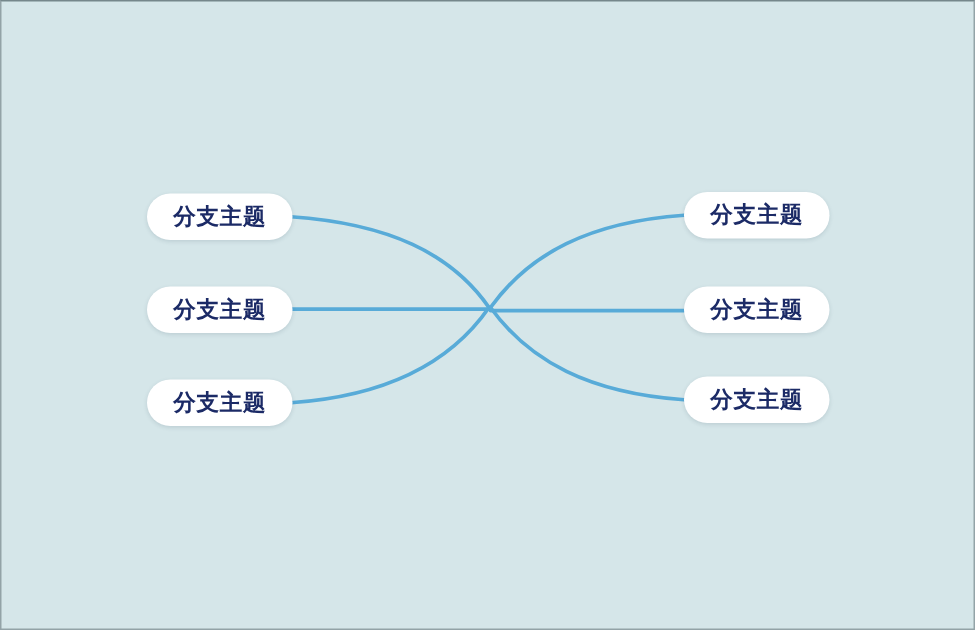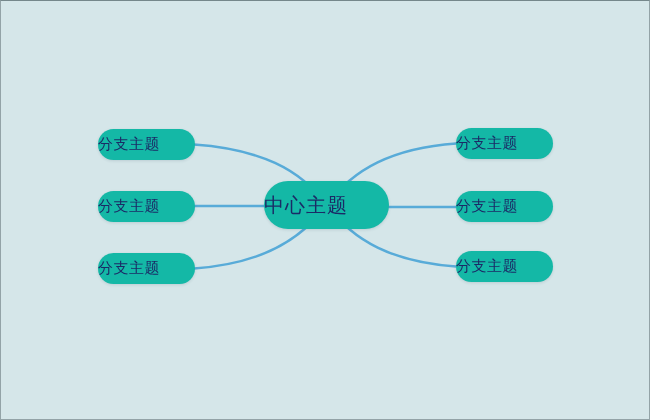--- a/index.html
+++ b/index.html
@@ -18,25 +18,26 @@
   }
   .links {
     position: absolute;
     left: 0;
     top: 0;
     z-index: 1;
   }
   .node {
     position: absolute;
     z-index: 2;
-    background: #14b8a6;
+    background: #ffffff;
     border-radius: 999px;
     display: flex;
     align-items: center;
-    font-weight: normal;
+    justify-content: center;
+    font-weight: bold;
     color: #1b2a66;
     box-shadow: 0 1px 3px rgba(40, 70, 85, 0.15);
     cursor: default;
     white-space: nowrap;
   }
   .node-central {
     left: 263px;
     top: 180px;
     width: 125px;
     height: 48px;
@@ -65,23 +66,20 @@
     <g fill="none" stroke-width="2.5" stroke-linecap="round">
       <path d="M 193 143.5 C 258 148, 300 168, 325 204" stroke="#58abd8"></path>
       <path d="M 193 205 L 325 205" stroke="#58abd8"></path>
       <path d="M 193 267.5 C 258 263, 300 240, 325 204" stroke="#58abd8"></path>
       <path d="M 455 142.5 C 392 147, 352 168, 326 204" stroke="#58abd8"></path>
       <path d="M 455 206 L 326 206" stroke="#58abd8"></path>
       <path d="M 455 265.5 C 392 261, 352 240, 326 204" stroke="#58abd8"></path>
     </g>
   </svg>
 
-  <div class="node node-central">
-    <span>中心主题</span>
-  </div>
 
   <div class="node node-branch b-left-top">
     <span>分支主题</span>
   </div>
   <div class="node node-branch b-left-mid">
     <span>分支主题</span>
   </div>
   <div class="node node-branch b-left-bot">
     <span>分支主题</span>
   </div>

